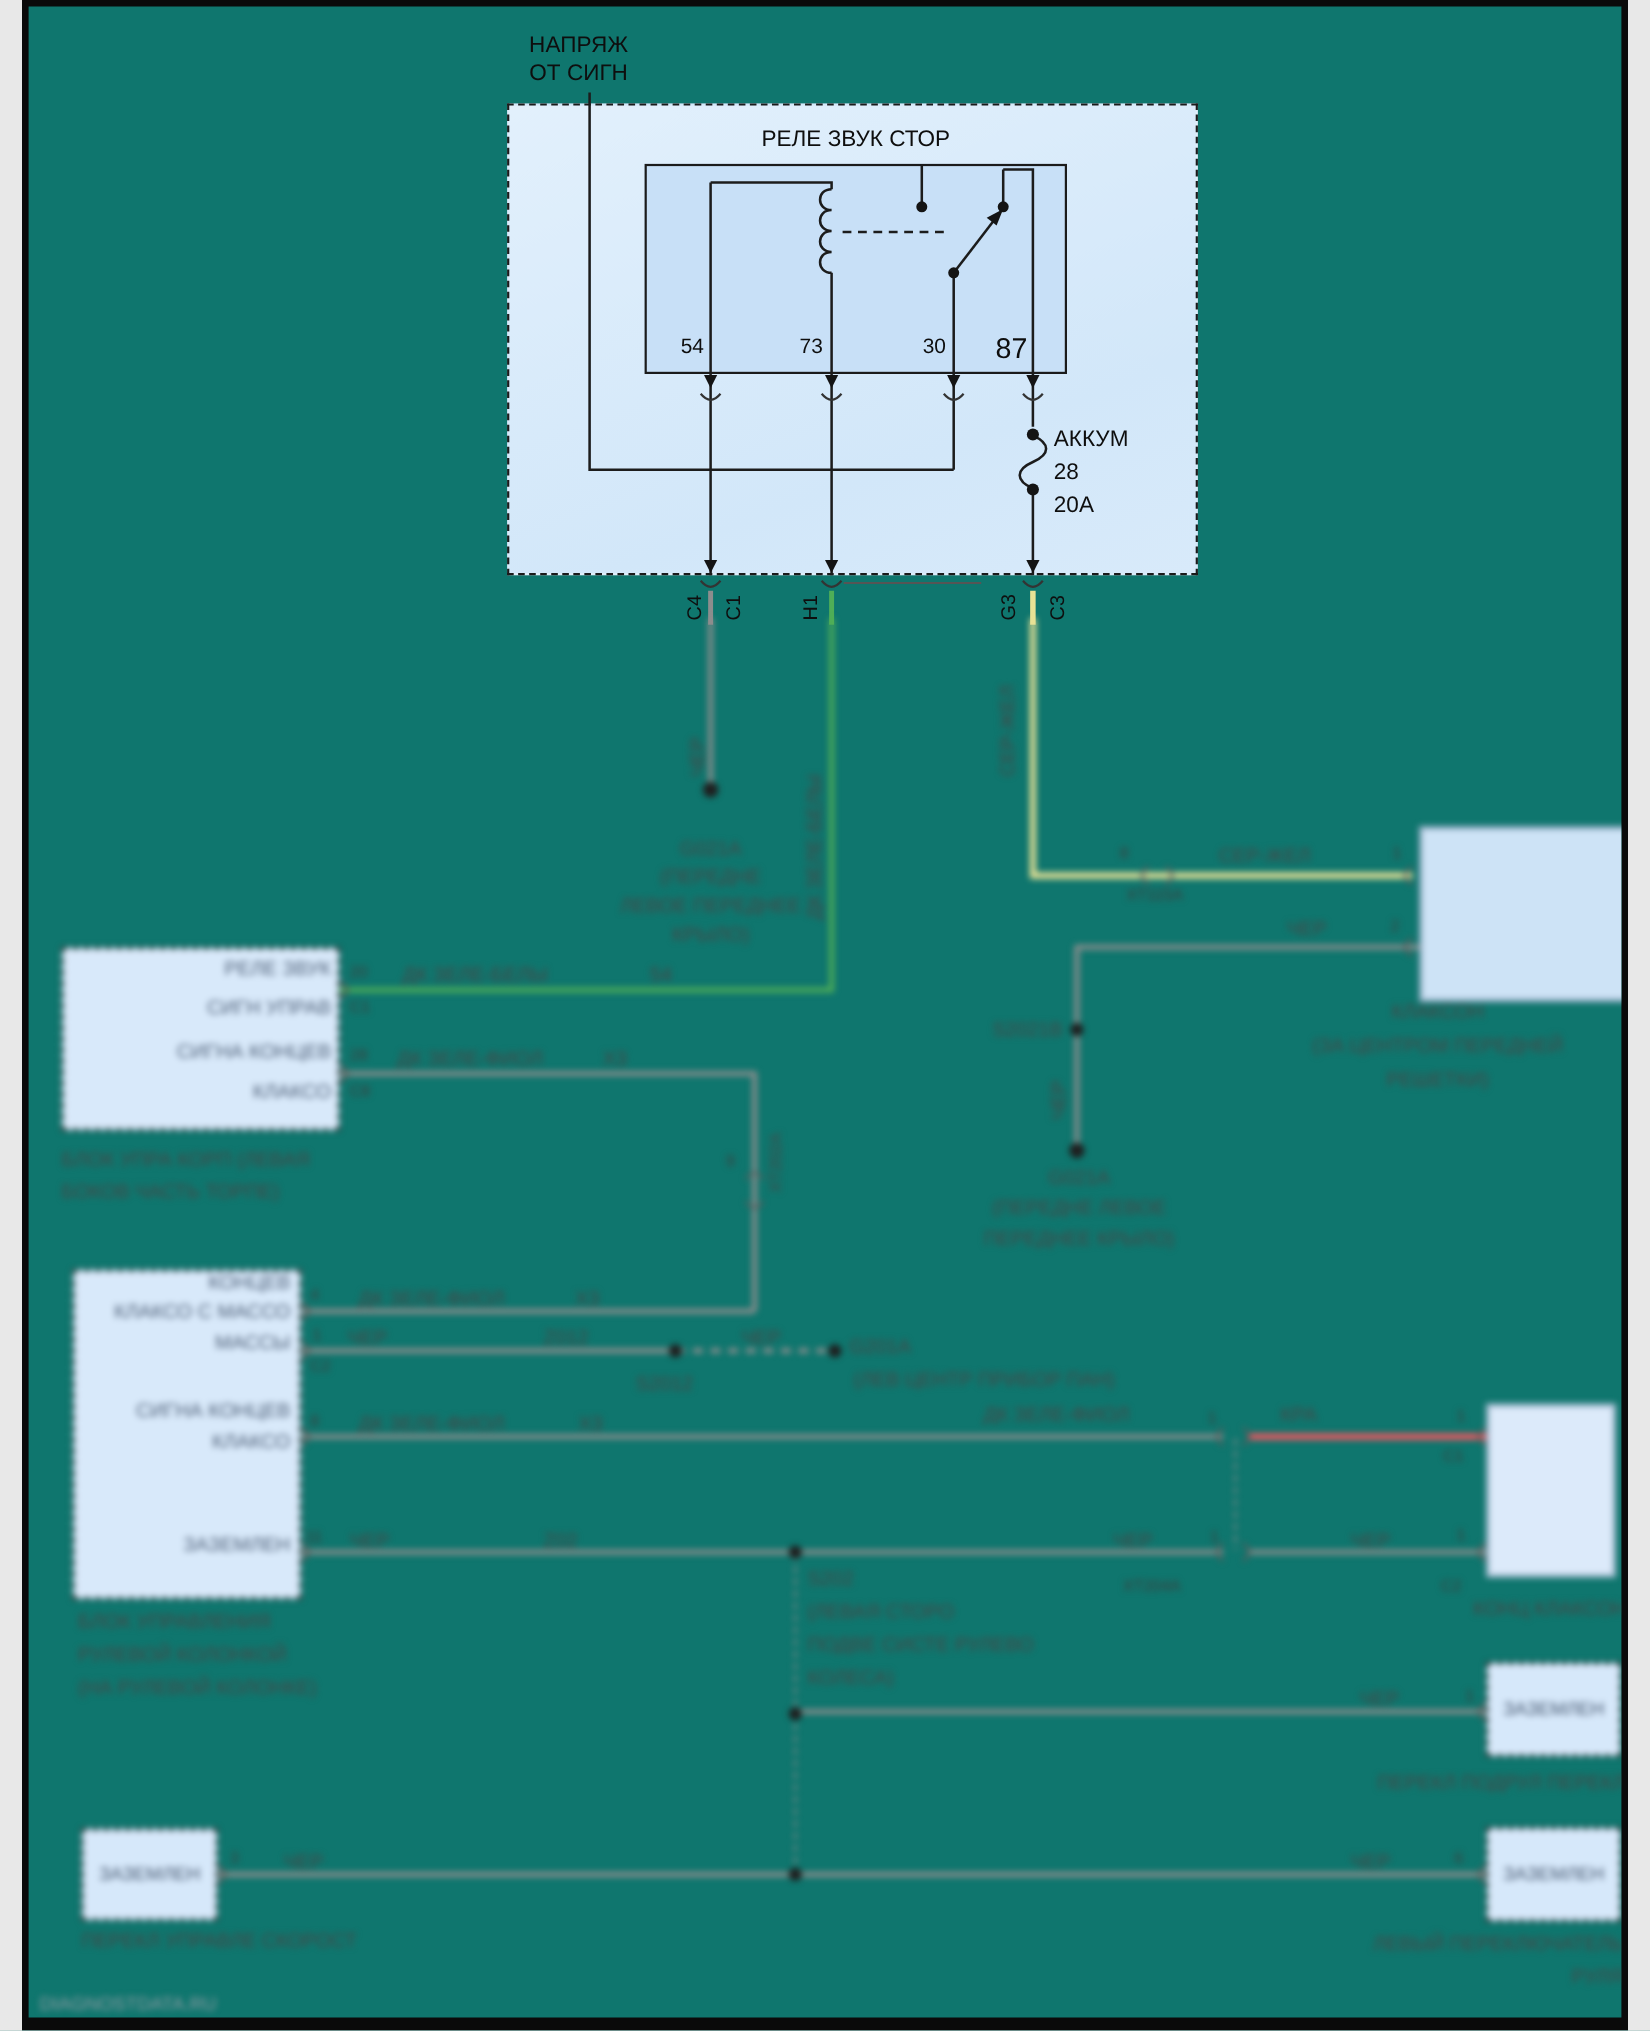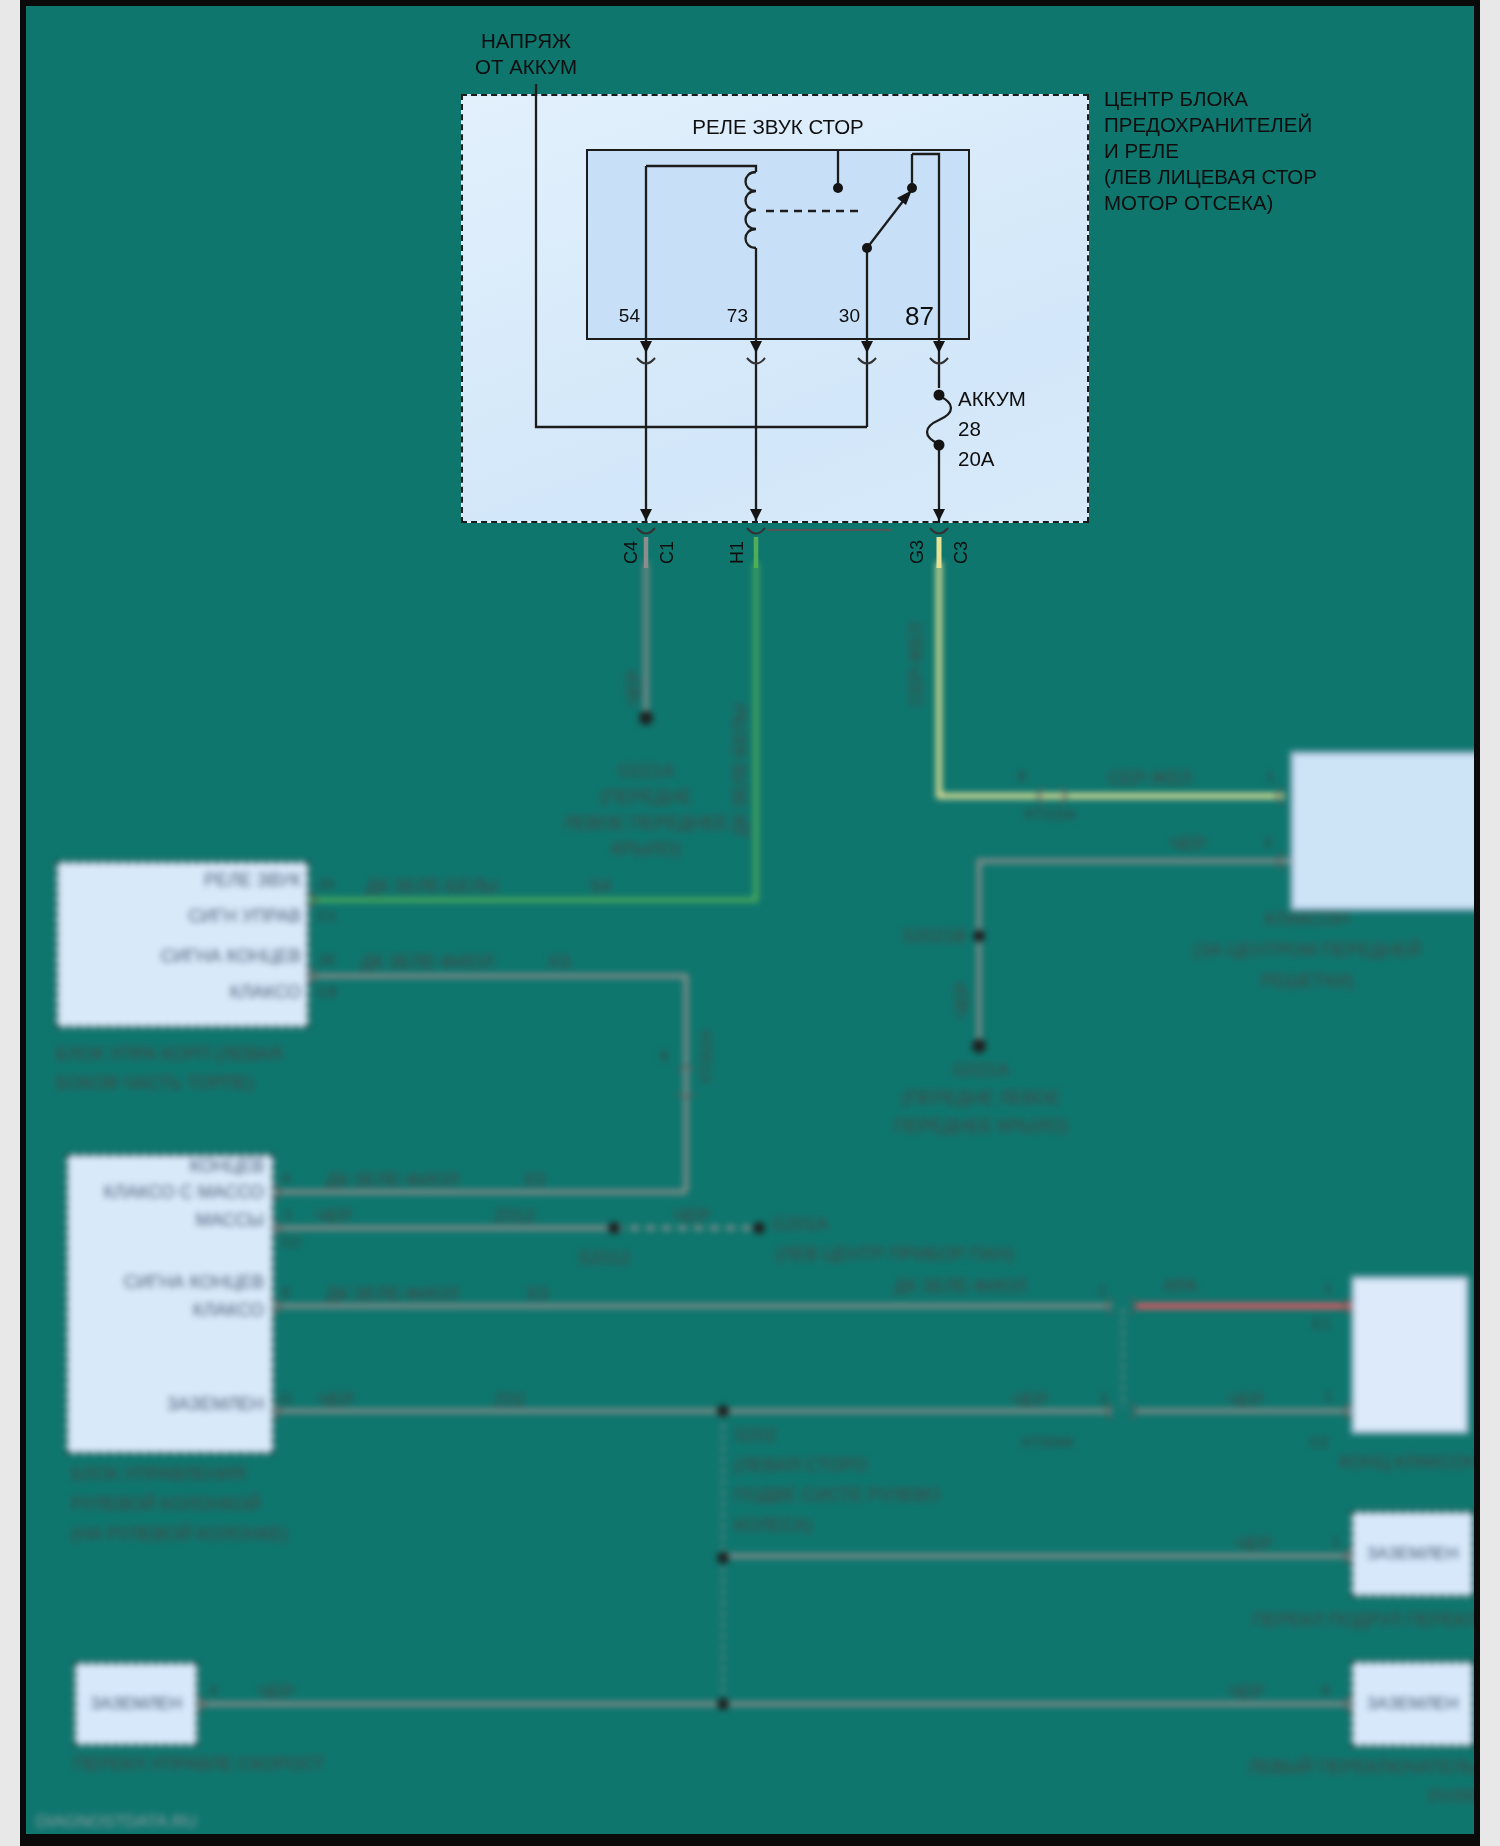--- a/index.html
+++ b/index.html
@@ -28,32 +28,25 @@
   .rowlab{position:absolute;font-size:18px;color:#4f6078;white-space:nowrap;text-align:right}
   svg{position:absolute;left:0;top:0}
 </style>
 </head>
 <body>
 
 <div class="page">
 
   <div class="t ctr abs" style="left:430px;top:22px;width:140px">
     <div>НАПРЯЖ</div>
-    <div>ОТ АККУМ</div>
+    <div>ОТ СИГН</div>
   </div>
 
   <div class="fusebox"></div>
 
-  <div class="t" style="left:1078px;top:80px">
-    <div>ЦЕНТР БЛОКА</div>
-    <div>ПРЕДОХРАНИТЕЛЕЙ</div>
-    <div>И РЕЛЕ</div>
-    <div>(ЛЕВ ЛИЦЕВАЯ СТОР</div>
-    <div>МОТОР ОТСЕКА)</div>
-  </div>
 
   <div class="t ctr abs" style="left:560px;top:108px;width:384px">РЕЛЕ ЗВУК СТОР</div>
   <div class="relaybox"></div>
 
   <div class="t rgt" style="left:584px;top:297px;width:30px;font-size:19px">54</div>
   <div class="t rgt" style="left:692px;top:297px;width:30px;font-size:19px">73</div>
   <div class="t rgt" style="left:804px;top:297px;width:30px;font-size:19px">30</div>
   <div class="t rgt" style="left:878px;top:297px;width:30px;font-size:26px">87</div>
 
   <div class="t" style="left:932px;top:380px">АККУМ</div>

